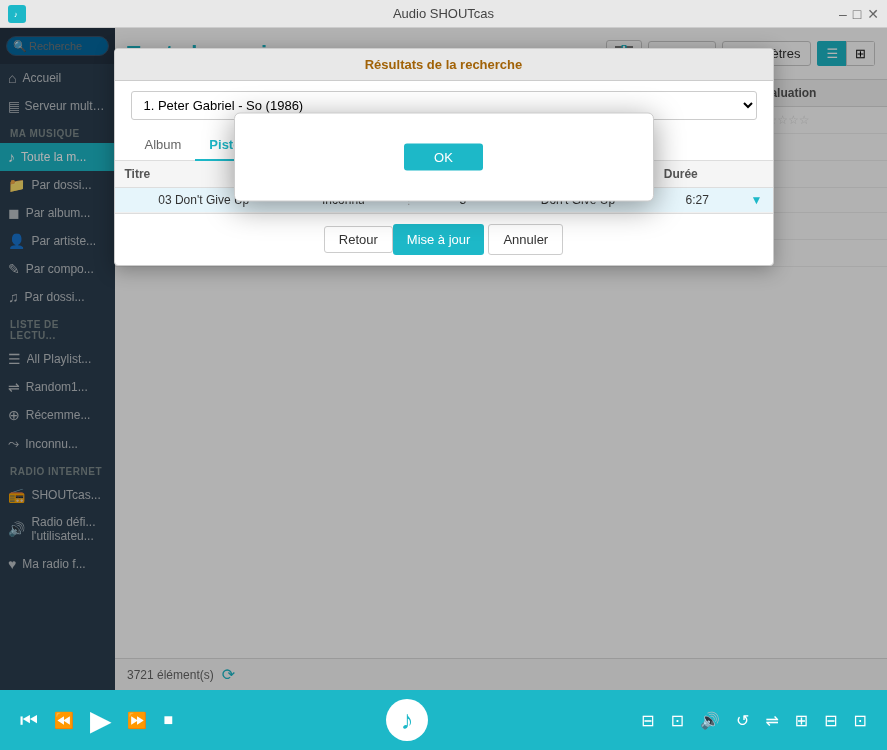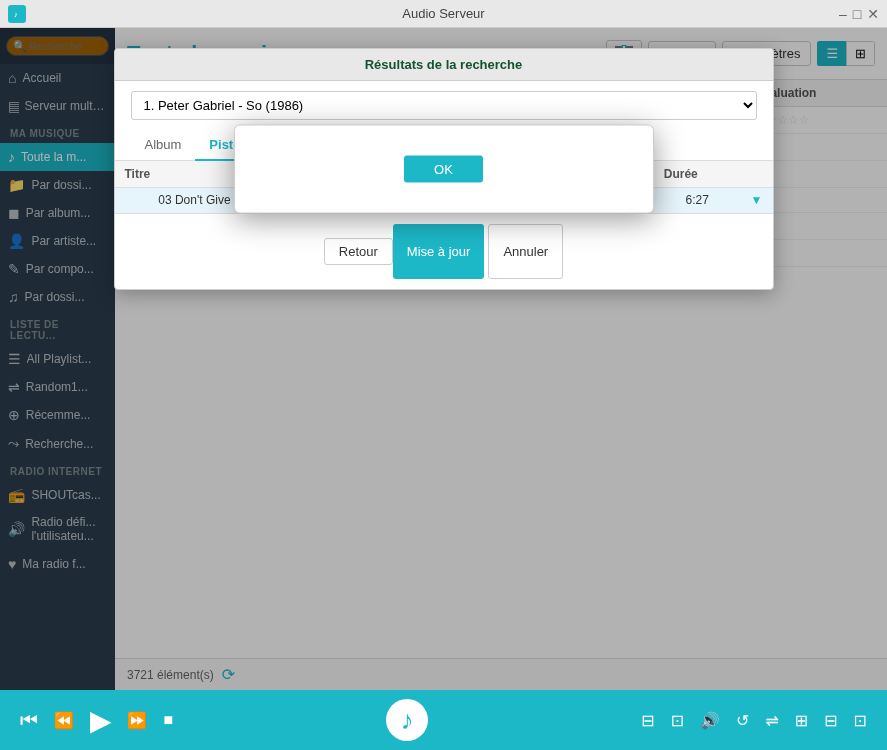--- a/index.html
+++ b/index.html
@@ -36,21 +36,21 @@
     
     #sidebar {
       width: 115px; background: #2c3e50; color: #ccc; overflow-y: auto;
       flex-shrink: 0;
     }
     #sidebar .search-bar {
       padding: 8px 6px;
       background: #243342;
     }
     #sidebar .search-bar input {
-      width: 100%; background: #a16207; border: 1px solid #3a5068; border-radius: 12px;
+      width: 100%; background: #0369a1; border: 1px solid #3a5068; border-radius: 12px;
       color: #ccc; padding: 3px 8px 3px 22px; font-size: 11px; outline: none;
     }
     #sidebar .search-wrapper { position: relative; }
     #sidebar .search-wrapper .search-icon {
       position: absolute; left: 7px; top: 50%; transform: translateY(-50%);
       font-size: 11px; color: #aaa;
     }
     .sidebar-section-header {
       font-size: 10px; font-weight: bold; color: #7f8c8d;
       padding: 8px 10px 4px 10px; text-transform: uppercase; letter-spacing: 0.5px;
@@ -148,21 +148,21 @@
     }
 
     
     #search-results-modal {
       background: white; border: 1px solid #ccc; border-radius: 4px;
       width: 660px; max-height: 480px; box-shadow: 0 4px 20px rgba(0,0,0,0.3);
       position: relative; z-index: 200;
     }
     #search-results-modal .modal-header {
       background: #e8e8e8; padding: 8px 19px; border-bottom: 1px solid #ccc;
-      font-size: 13px; color: #14532d; text-align: center; font-weight: bold;
+      font-size: 13px; color: #a16207; text-align: center; font-weight: bold;
       border-radius: 4px 4px 0 0;
     }
     .album-select-row {
       padding: 10px 16px; display: flex; align-items: center; gap: 8px;
     }
     .album-select {
       flex: 1; padding: 5px 8px; border: 1px solid #ccc; border-radius: 3px;
       font-size: 13px; background: white; cursor: pointer; outline: none;
     }
 
@@ -208,34 +208,34 @@
       background: white; border: 1px solid #ccc; border-radius: 3px;
       padding: 5px 14px; cursor: pointer; font-size: 13px; color: #333;
     }
     .modal-footer-right { display: flex; gap: 4px; }
     .btn-mise-a-jour {
       background: #1db8c8; color: white; border: none; border-radius: 3px;
       padding: 5px 14px; cursor: pointer; font-size: 13px;
     }
     .btn-annuler {
       background: white; border: 1px solid #ccc; border-radius: 3px;
-      padding: 19px 14px; cursor: pointer; font-size: 13px; color: #333;
+      padding: 7px 14px; cursor: pointer; font-size: 13px; color: #333;
     }
   </style>
 </head>
 <body>
 
 <div id="titlebar">
   <div class="app-icon">
     <svg viewBox="0 0 16 16">
         <circle cx="8" cy="8" r="7" fill="#1db8c8"></circle>
         <text x="4" y="12" fill="white" font-size="10">♪</text>
       </svg>
   </div>
-  <span class="title">Audio Serveur</span>
+  <span class="title">Audio SHOUTcas</span>
   <div class="win-controls">
     <span>–</span>
     <span>□</span>
     <span>✕</span>
   </div>
 </div>
 
 <div id="main-container">
 
   <div id="sidebar">
@@ -291,21 +291,21 @@
     <div class="sidebar-item">
       <span class="si-icon">⇌</span>
       <span>Random1...</span>
     </div>
     <div class="sidebar-item">
       <span class="si-icon">⊕</span>
       <span>Récemme...</span>
     </div>
     <div class="sidebar-item">
       <span class="si-icon">⤳</span>
-      <span>Recherche...</span>
+      <span>Inconnu...</span>
     </div>
 
     <div class="sidebar-section-header">RADIO INTERNET</div>
 
     <div class="sidebar-item">
       <span class="si-icon">📻</span>
       <span>SHOUTcas...</span>
     </div>
     <div class="sidebar-item">
       <span class="si-icon">🔊</span>

